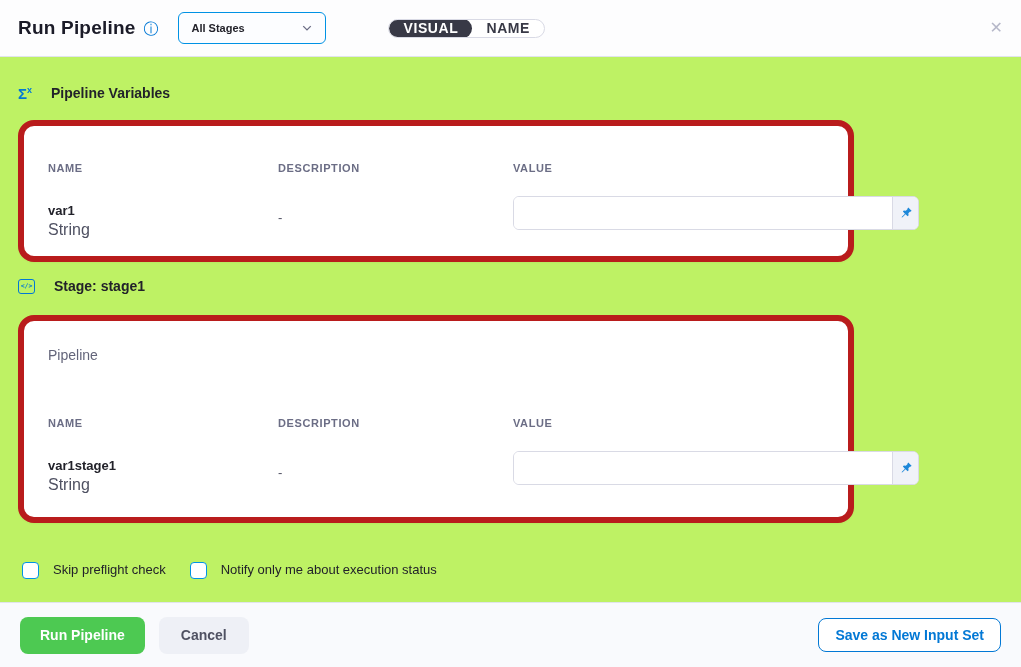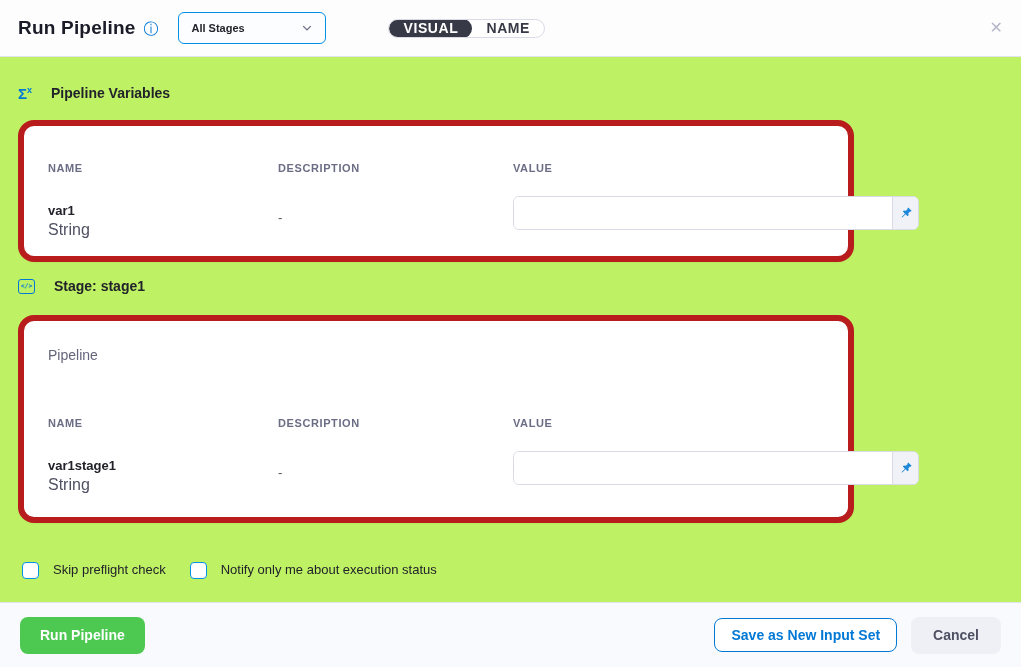--- a/index.html
+++ b/index.html
@@ -154,17 +154,17 @@
       <span class="option-label">Skip preflight check</span>
     </label>
     <label class="option">
       <span class="checkbox"></span>
       <span class="option-label">Notify only me about execution status</span>
     </label>
   </div>
 
   <div class="footer">
     <button class="btn btn-run">Run Pipeline</button>
+    <button class="btn btn-cancel">Cancel</button>
     <button class="btn btn-save">Save as New Input Set</button>
-    <button class="btn btn-cancel">Cancel</button>
   </div>
 
 </div>
 
 </body></html>

